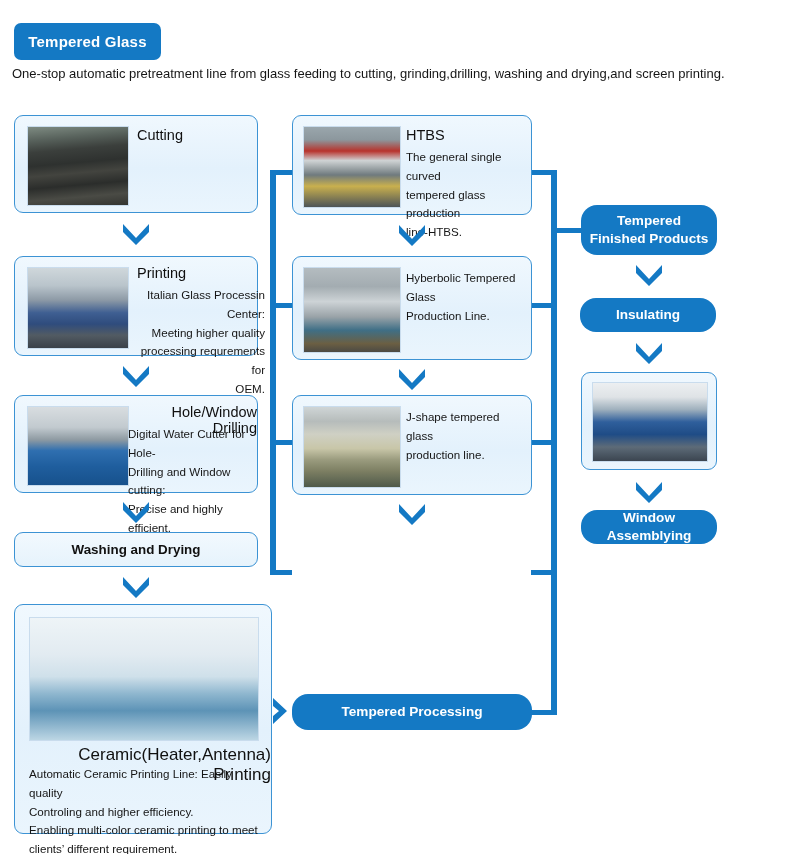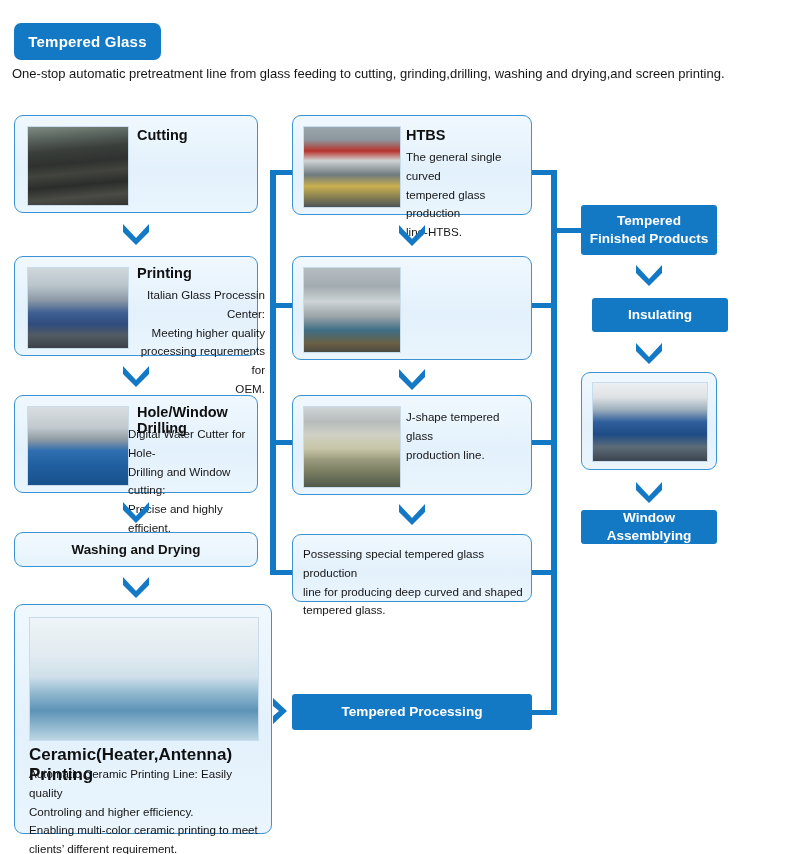--- a/index.html
+++ b/index.html
@@ -26,39 +26,39 @@
   .card{
     position:absolute;box-sizing:border-box;
     background:linear-gradient(180deg,#f0f8fe 0%,#e3f1fc 55%,#eaf5fd 100%);
     border:1.4px solid #3c93d4;border-radius:9px;
   }
   .card .thumb{
     position:absolute;border:1px solid #c9dced;
     background-size:cover;background-position:center;
   }
   .card .c-title{
-    position:absolute;font-size:14.5px;font-weight:700;color:#101010;
+    position:absolute;font-size:14.5px;font-weight:400;color:#101010;text-align:right;
   }
   .card .c-desc{
     position:absolute;font-size:11.6px;line-height:1.62;color:#151515;
   }
 
   
   .lightbox{
     position:absolute;box-sizing:border-box;
     background:linear-gradient(180deg,#f2f9fe 0%,#e6f3fc 100%);
     border:1.4px solid #3c93d4;border-radius:9px;
     display:flex;align-items:center;justify-content:center;
     font-size:13.4px;font-weight:600;color:#111;
   }
 
   
   .bluebox{
     position:absolute;box-sizing:border-box;background:#1479c4;
-    border-radius:3px;display:flex;align-items:center;justify-content:center;
+    border-radius:16px;display:flex;align-items:center;justify-content:center;
     text-align:center;color:#fff;font-size:13.6px;font-weight:600;
     line-height:1.35;padding:0 8px;
   }
 
   
   .chev{position:absolute;width:30px;height:24px;}
   .chev svg{display:block;width:100%;height:100%;}
   .chev-r{position:absolute;width:20px;height:30px;}
   .chev-r svg{display:block;width:100%;height:100%;}
 
@@ -183,45 +183,42 @@
   </div>
 
   <div class="chev" style="left:397px;top:222px;">
     <svg viewBox="0 0 30 24">
         <path d="M2 3 L15 17 L28 3 L28 11 L15 24 L2 11 Z" fill="#1479c4"></path>
       </svg>
   </div>
 
   <div class="card" style="left:292px;top:256px;width:240px;height:104px;">
     <div class="thumb ph-hyper" style="left:10px;top:10px;width:96px;height:84px;"></div>
+    <div class="c-desc" style="left:113px;top:12px;width:124px;white-space:pre-line;">Hyberbolic Tempered Glass
+Production Line.</div>
   </div>
 
   <div class="chev" style="left:397px;top:366px;">
     <svg viewBox="0 0 30 24">
         <path d="M2 3 L15 17 L28 3 L28 11 L15 24 L2 11 Z" fill="#1479c4"></path>
       </svg>
   </div>
 
   <div class="card" style="left:292px;top:395px;width:240px;height:100px;">
     <div class="thumb ph-jshape" style="left:10px;top:10px;width:96px;height:80px;"></div>
     <div class="c-desc" style="left:113px;top:12px;width:120px;white-space:pre-line;">J-shape tempered glass
 production line.</div>
   </div>
 
   <div class="chev" style="left:397px;top:501px;">
     <svg viewBox="0 0 30 24">
         <path d="M2 3 L15 17 L28 3 L28 11 L15 24 L2 11 Z" fill="#1479c4"></path>
       </svg>
   </div>
 
-  <div class="card" style="left:292px;top:534px;width:240px;height:68px;">
-    <div class="c-desc" style="left:10px;top:10px;width:224px;white-space:pre-line;">Possessing special tempered glass production
-line for producing deep curved and shaped
-tempered glass.</div>
-  </div>
 
   <div class="chev-r" style="left:270px;top:696px;">
     <svg viewBox="0 0 20 30">
         <path d="M3 2 L17 15 L3 28 L3 20 L9 15 L3 10 Z" fill="#1479c4"></path>
       </svg>
   </div>
 
   <div class="bluebox" style="left:292px;top:694px;width:240px;height:36px;text-align:center;">
     <span>Tempered Processing</span>
   </div>
@@ -229,21 +226,21 @@
   <div class="bluebox" style="left:581px;top:205px;width:136px;height:50px;">
     <span>Tempered Finished Products</span>
   </div>
 
   <div class="chev" style="left:634px;top:262px;">
     <svg viewBox="0 0 30 24">
         <path d="M2 3 L15 17 L28 3 L28 11 L15 24 L2 11 Z" fill="#1479c4"></path>
       </svg>
   </div>
 
-  <div class="bluebox" style="left:592px;top:298px;width:136px;height:34px;">
+  <div class="bluebox" style="left:580px;top:298px;width:136px;height:34px;">
     <span>Insulating</span>
   </div>
 
   <div class="chev" style="left:634px;top:340px;">
     <svg viewBox="0 0 30 24">
         <path d="M2 3 L15 17 L28 3 L28 11 L15 24 L2 11 Z" fill="#1479c4"></path>
       </svg>
   </div>
 
   <div class="card" style="left:581px;top:372px;width:136px;height:98px;">

